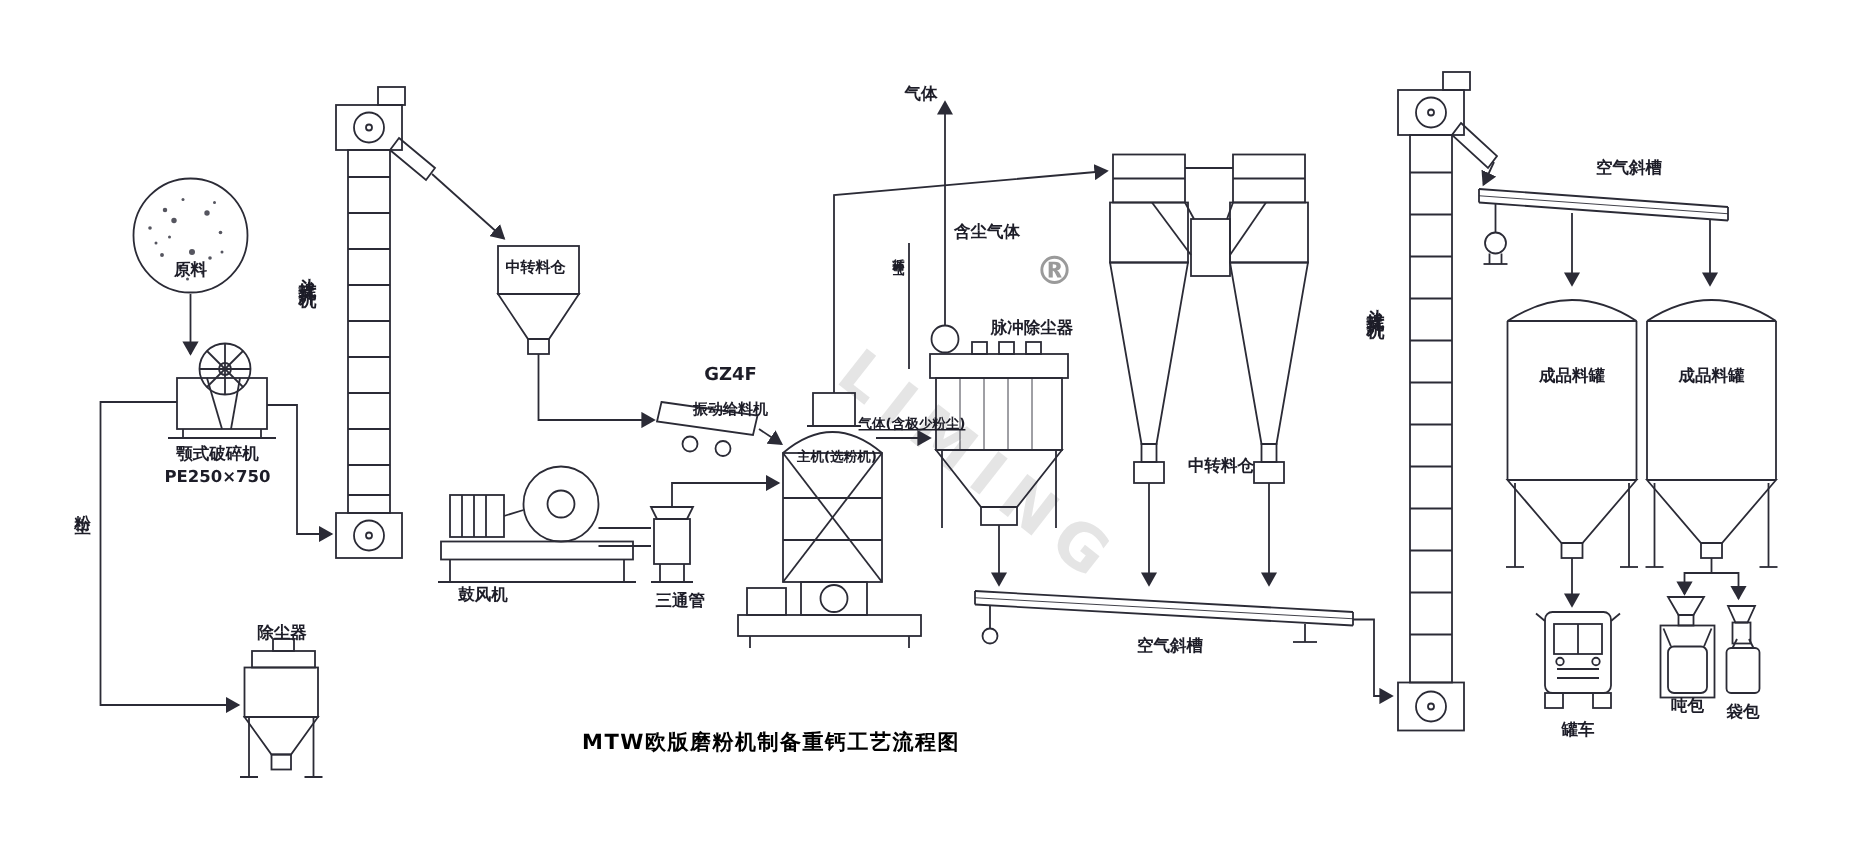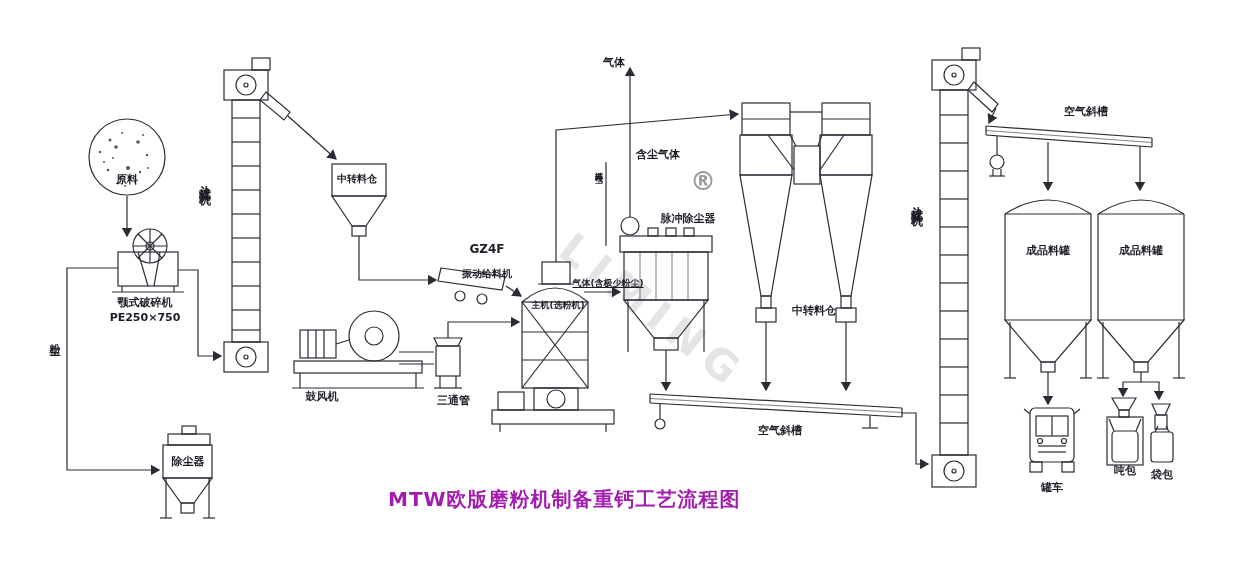--- a/index.html
+++ b/index.html
@@ -5,21 +5,21 @@
   html,body{margin:0;padding:0;background:#fff;}
   #stage{position:relative;width:1250px;height:573px;background:#ffffff;overflow:hidden;
          font-family:"DejaVu Sans","Liberation Sans",sans-serif;}
   #diagram-svg{position:absolute;left:0;top:0;}
   .lbl{position:absolute;font-size:11px;font-weight:700;color:#1d1d28;text-align:center;
        line-height:1.2;white-space:nowrap;}
   .sm{font-size:9px;}
   .xs{font-size:8px;}
   .vlbl{position:absolute;writing-mode:vertical-rl;text-orientation:upright;font-weight:700;
         color:#1d1d28;font-size:12px;letter-spacing:2px;text-align:center;}
-  .title{position:absolute;font-size:20px;font-weight:700;color:#a21caf;letter-spacing:1px;}
+  .title{position:absolute;font-size:14px;font-weight:700;color:#000000;letter-spacing:1px;}
   .registered{position:absolute;font-size:26px;font-weight:700;color:#9a9a9a;}
   svg line,svg polyline,svg polygon,svg rect,svg circle,svg path.ln{
       fill:none;stroke:#2b2b36;stroke-width:1.2;}
   svg .thin{stroke-width:0.6;}
   svg .dot{fill:#55555f;stroke:none;}
   svg .wm{stroke:none;}
 </style>
 </head>
 <body>
 
@@ -335,21 +335,21 @@
     <rect x="1151" y="432" width="22" height="30" rx="3"></rect>
     <line x1="1155" y1="432" x2="1158" y2="426"></line>
         <line x1="1169" y1="432" x2="1166" y2="426"></line>
   </g>
 </svg>
 
 <div class="lbl" style="left:103px;top:150px;width:48px;margin-top:23px;">原料</div>
 <div class="lbl" style="left:100px;top:296px;width:90px;">颚式破碎机</div>
 <div class="lbl" style="left:100px;top:311px;width:90px;">PE250×750</div>
 <div class="vlbl" style="left:46px;top:334px;font-size:11px;">粉尘</div>
-<div class="lbl" style="left:158px;top:415px;width:60px;margin-top:40px;">除尘器</div>
+<div class="lbl" style="left:158px;top:415px;width:60px;">除尘器</div>
 <div class="vlbl" style="left:196px;top:175px;">斗式提升机</div>
 <div class="lbl sm" style="left:333px;top:173px;width:48px;font-size:10px;">中转料仓</div>
 <div class="lbl sm" style="left:452px;top:242px;width:70px;font-size:12px;">GZ4F</div>
 <div class="lbl sm" style="left:452px;top:268px;width:70px;font-size:10px;">振动给料机</div>
 <div class="lbl" style="left:300px;top:390px;width:44px;">鼓风机</div>
 <div class="lbl" style="left:426px;top:394px;width:44px;text-align:right;">三通管</div>
 <div class="lbl sm" style="left:528px;top:300px;width:60px;">主机(选粉机)</div>
 <div class="lbl sm" style="left:566px;top:278px;width:84px;text-decoration:underline;">气体(含极少粉尘)</div>
 <div class="lbl" style="left:646px;top:212px;width:84px;">脉冲除尘器</div>
 <div class="lbl" style="left:600px;top:56px;width:28px;">气体</div>

